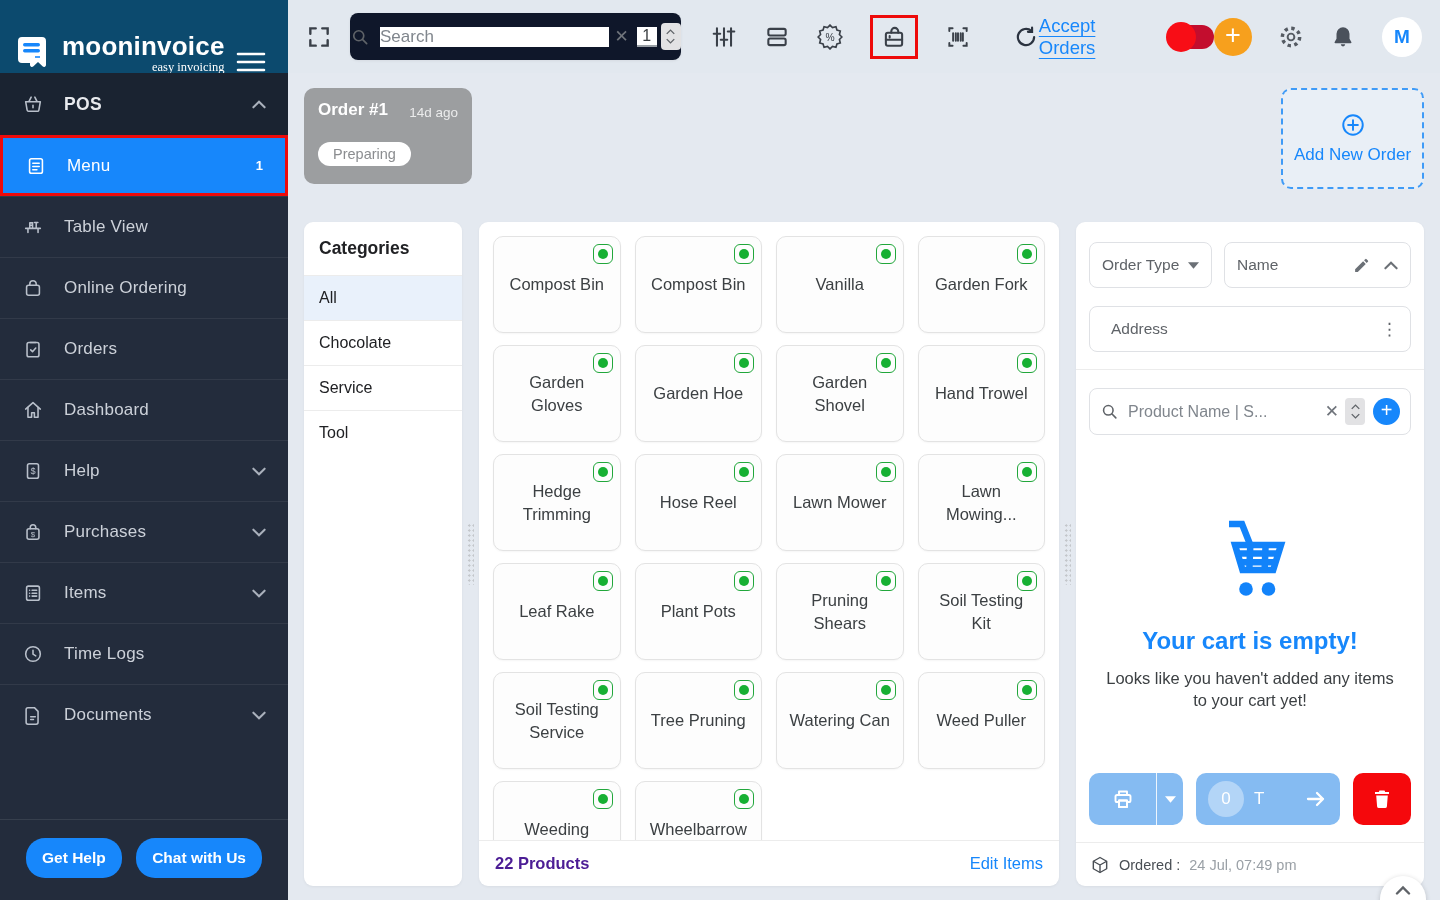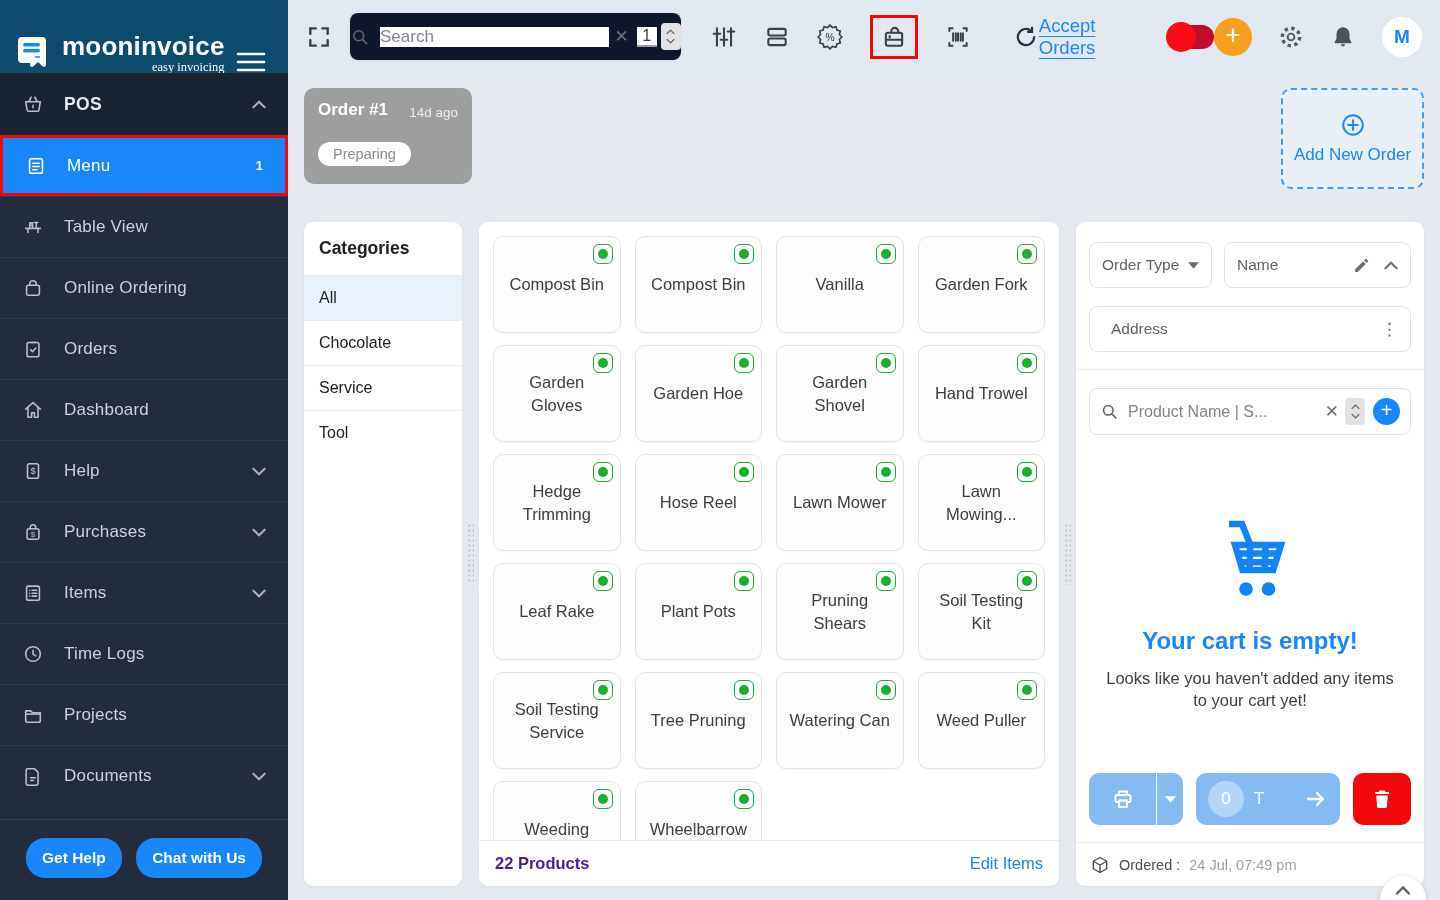--- a/index.html
+++ b/index.html
@@ -230,27 +230,20 @@
         </span>
     </div>
     <div class="nav-item">
       <svg class="nav-icon" viewBox="0 0 24 24" fill="none" stroke="currentColor" stroke-width="1.7" stroke-linecap="round">
           <circle cx="12" cy="12" r="8"></circle>
           <path d="M12 8v4.2l3 1.8"></path>
         </svg>
       <span class="nav-label">Time Logs</span>
     </div>
     <div class="nav-item">
-      <svg class="nav-icon" viewBox="0 0 24 24" fill="none" stroke="currentColor" stroke-width="1.7" stroke-linejoin="round">
-          <path d="M4 7.5h5.5l2 2H20v8.5a2 2 0 0 1-2 2H6a2 2 0 0 1-2-2z"></path>
-          <path d="M4 11h16"></path>
-        </svg>
-      <span class="nav-label">Projects</span>
-    </div>
-    <div class="nav-item">
       <svg class="nav-icon" viewBox="0 0 24 24" fill="none" stroke="currentColor" stroke-width="1.7" stroke-linecap="round">
           <path d="M6.5 4h7l4 4v12a2 2 0 0 1-2 2h-9a2 2 0 0 1-2-2V6a2 2 0 0 1 2-2z" stroke-linejoin="round"></path>
           <path d="M9.5 14h5M9.5 17h3"></path>
         </svg>
       <span class="nav-label">Documents</span>
       <span class="nav-right">
           <svg class="chev" viewBox="0 0 12 8">
             <path d="M1 1.5l5 5 5-5" fill="none" stroke="currentColor" stroke-width="1.8" stroke-linecap="round"></path>
           </svg>
         </span>

